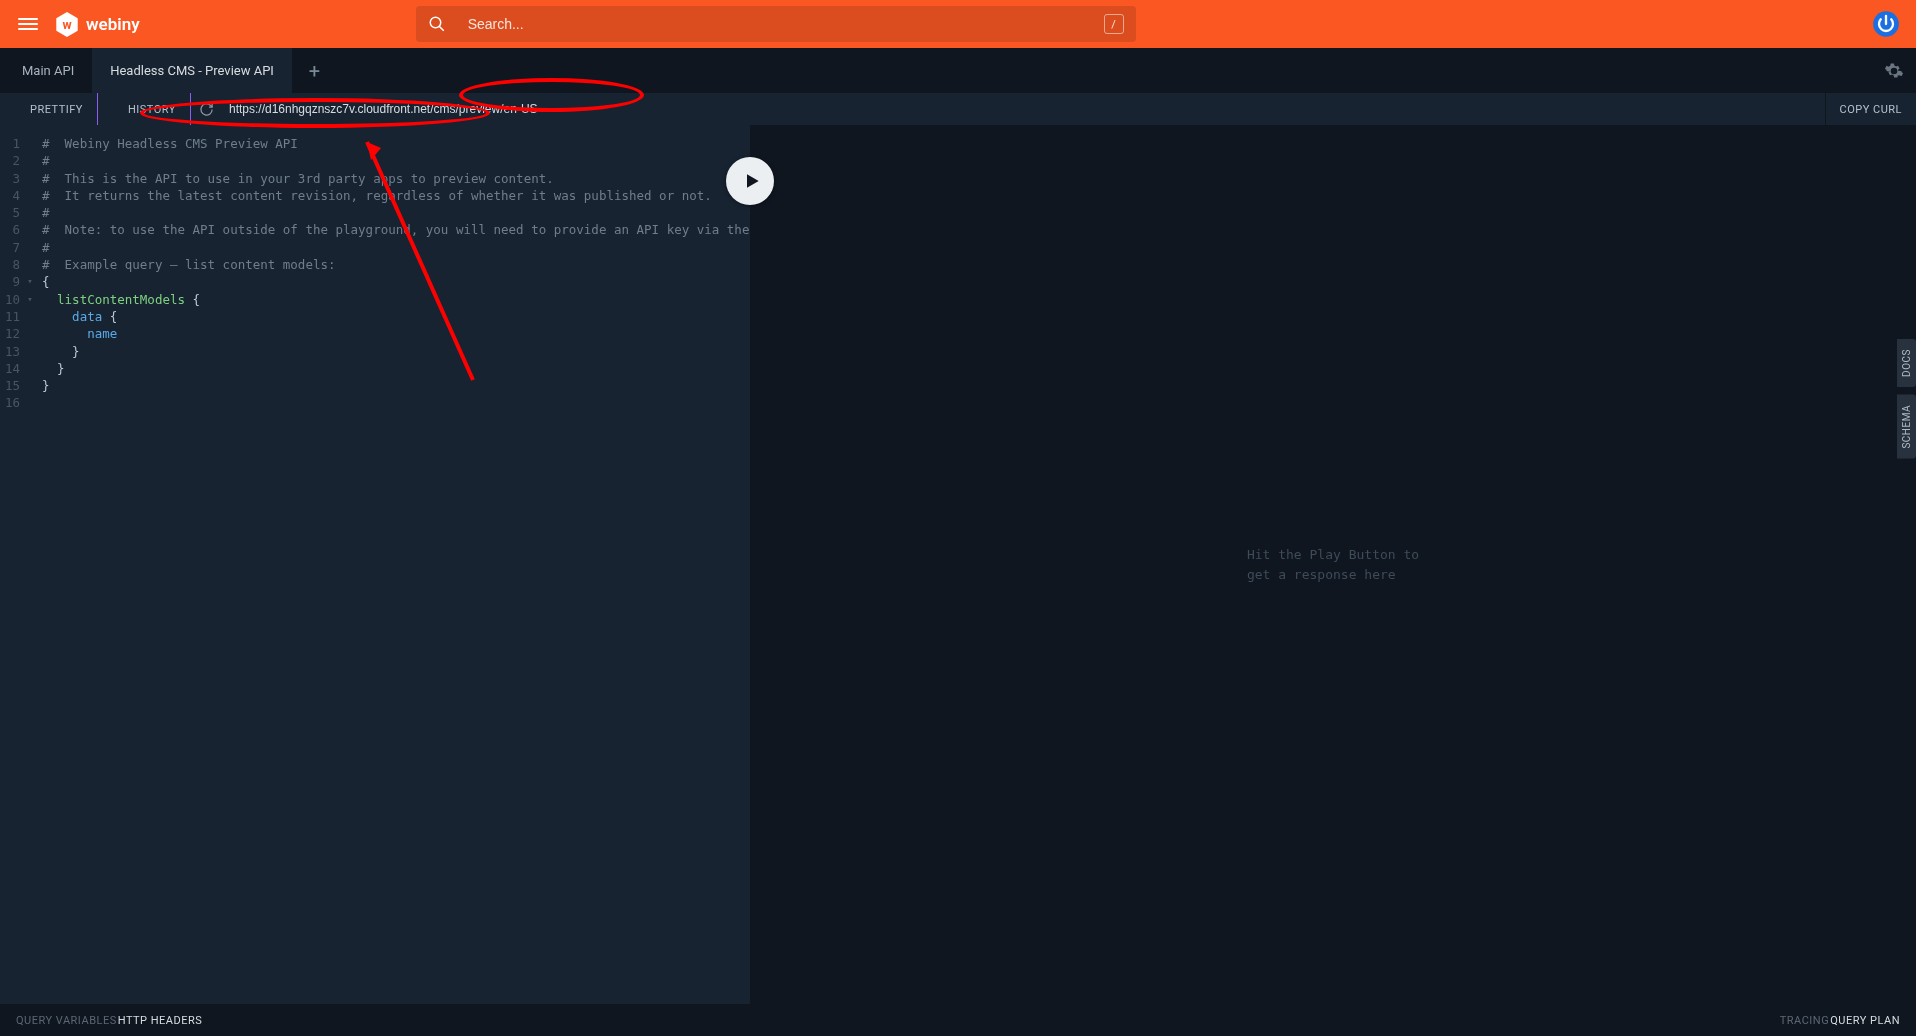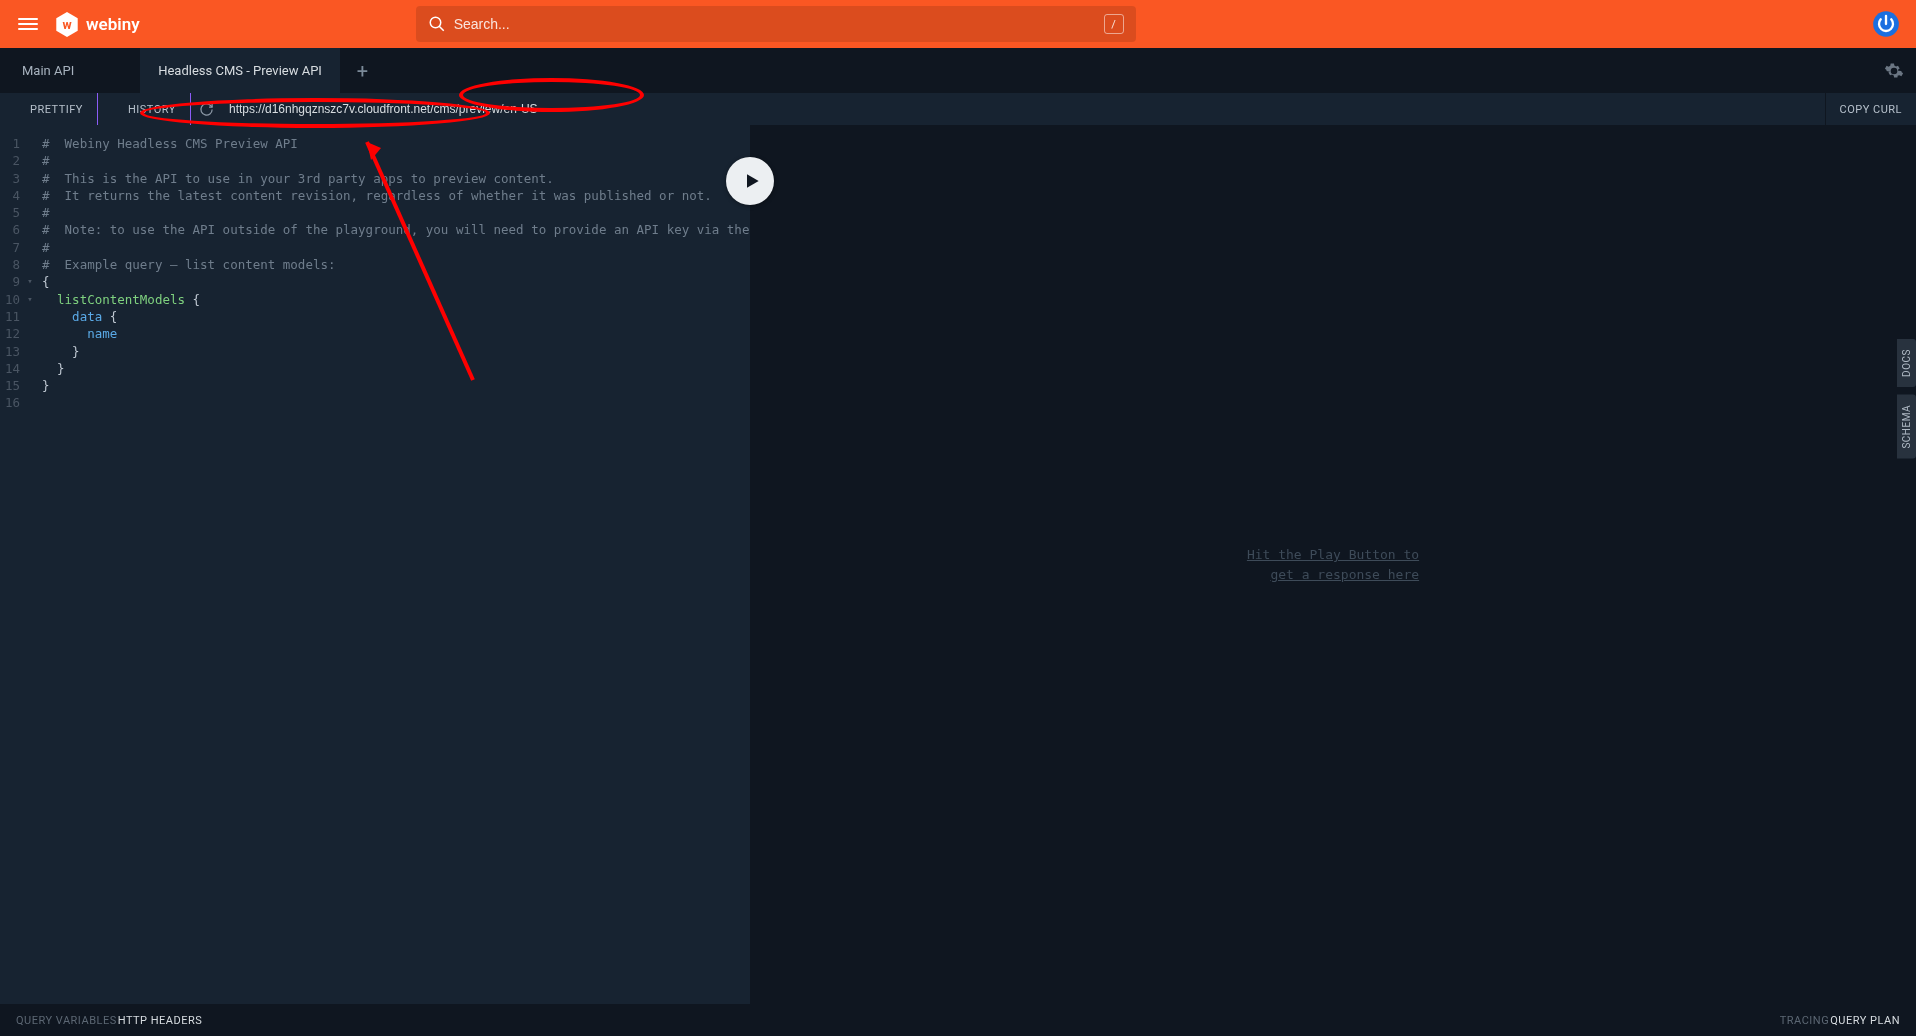--- a/index.html
+++ b/index.html
@@ -4,32 +4,32 @@
 <style>
 * { margin:0; padding:0; box-sizing:border-box; }
 body { font-family: -apple-system, BlinkMacSystemFont, "Segoe UI", Roboto, sans-serif; background:#0f1620; color:#d7dce0; overflow:hidden; width:1916px; height:1036px; }
 
 
 .topbar { background:#fa5723; height:48px; display:flex; align-items:center; padding:0 16px; gap:16px; }
 .hamburger { width:24px; height:24px; display:flex; flex-direction:column; justify-content:space-around; padding:4px 2px; cursor:pointer; }
 .hamburger span { height:2px; background:#fff; border-radius:1px; }
 .brand { display:flex; align-items:center; gap:8px; color:#fff; font-weight:600; font-size:17px; }
 .brand-logo { width:22px; height:25px; }
-.searchwrap { flex:0 0 720px; margin-left:260px; background:rgba(0,0,0,0.12); border-radius:4px; height:36px; display:flex; align-items:center; padding:0 12px; gap:8px; }
+.searchwrap { flex:0 0 720px; margin-left:260px; background:rgba(0,0,0,0.12); border-radius:4px; height:36px; display:flex; align-items:center; padding:0 12px; gap:22px; }
 .searchwrap input { flex:1; background:transparent; border:none; color:#fff; font-size:14px; outline:none; }
 .searchwrap input::placeholder { color:rgba(255,255,255,0.85); }
 .searchicon { width:18px; height:18px; }
 .kbd { width:20px; height:20px; border:1px solid rgba(255,255,255,0.5); border-radius:3px; display:flex; align-items:center; justify-content:center; color:rgba(255,255,255,0.85); font-size:11px; }
 .topbar-spacer { flex:1; }
 .power { width:28px; height:28px; }
 
 
 .tabsrow { background:#0f1620; height:45px; display:flex; align-items:stretch; padding-left:4px; }
 .tab { padding:0 18px; display:flex; align-items:center; color:#a7b2be; font-size:13px; cursor:pointer; position:relative; }
-.tab.active { background:#172331; color:#d7dce0;margin-left:48px; }
+.tab.active { background:#172331; color:#d7dce0; }
 .addtab { width:45px; display:flex; align-items:center; justify-content:center; color:#7b8a99; font-size:20px; cursor:pointer; }
 .tabsrow-spacer { flex:1; }
 .gear { width:45px; display:flex; align-items:center; justify-content:center; cursor:pointer; }
 .gear svg { width:20px; height:20px; fill:#6b7683; }
 
 
 .toolbar { background:#172331; height:32px; display:flex; align-items:stretch; }
 .tbtn { padding:0 14px; display:flex; align-items:center; font-size:11px; letter-spacing:.5px; color:#b6c0cb; cursor:pointer; border-right:1px solid #8b5cf6;margin-left:16px; }
 .reload { width:32px; display:flex; align-items:center; justify-content:center; color:#8b97a5; cursor:pointer; }
 .urlbox { flex:1; display:flex; }
@@ -41,21 +41,21 @@
 .editor { width:750px; background:#172331; display:flex; font-family: "SFMono-Regular","Menlo","Consolas",monospace; font-size:12.5px; line-height:17.3px; }
 .gutter { width:24px; text-align:right; color:#4a5563; padding:10px 4px 0 0; user-select:none; }
 .gutter div { height:17.3px; }
 .foldcol { width:12px; color:#4a5563; padding-top:10px; }
 .foldcol div { height:17.3px; font-size:9px; text-align:center; }
 .code { flex:1; padding:10px 6px 0 6px; white-space:pre; color:#6f7d8c; overflow:hidden; }
 .code .kw { color:#7fd17f; }
 .code .field { color:#5aa9e6; }
 .code .brace { color:#bfc8d2; }
 .response { flex:1; background:#0f1620; display:flex; align-items:center; justify-content:center; position:relative; }
-.response-hint { color:#3e4b59; font-family: monospace; font-size:13px; text-align:right; line-height:1.5;text-decoration:underline; }
+.response-hint { color:#3e4b59; font-family: monospace; font-size:13px; text-align:left; line-height:1.5; }
 .playbtn { position:absolute; left:726px; top:32px; width:48px; height:48px; border-radius:50%; background:#eceff2; box-shadow:0 1px 4px rgba(0,0,0,.4); display:flex; align-items:center; justify-content:center; cursor:pointer; }
 .playbtn svg { width:20px; height:20px; fill:#0f1620; margin-left:3px; }
 
 
 .sideTabs { position:absolute; right:0; top:214px; display:flex; flex-direction:column; gap:8px; }
 .sideTab { background:#28323e; color:#aeb8c3; font-size:10px; letter-spacing:.5px; padding:10px 4px; writing-mode:vertical-rl; transform:rotate(180deg); cursor:pointer; border-radius:3px 0 0 3px; }
 
 
 .bottombar { background:#0f1620; height:32px; display:flex; align-items:center; padding:0 16px; font-size:11px; letter-spacing:.5px; gap:1px; }
 .bottombar .dim { color:#5c6773; cursor:pointer; }

